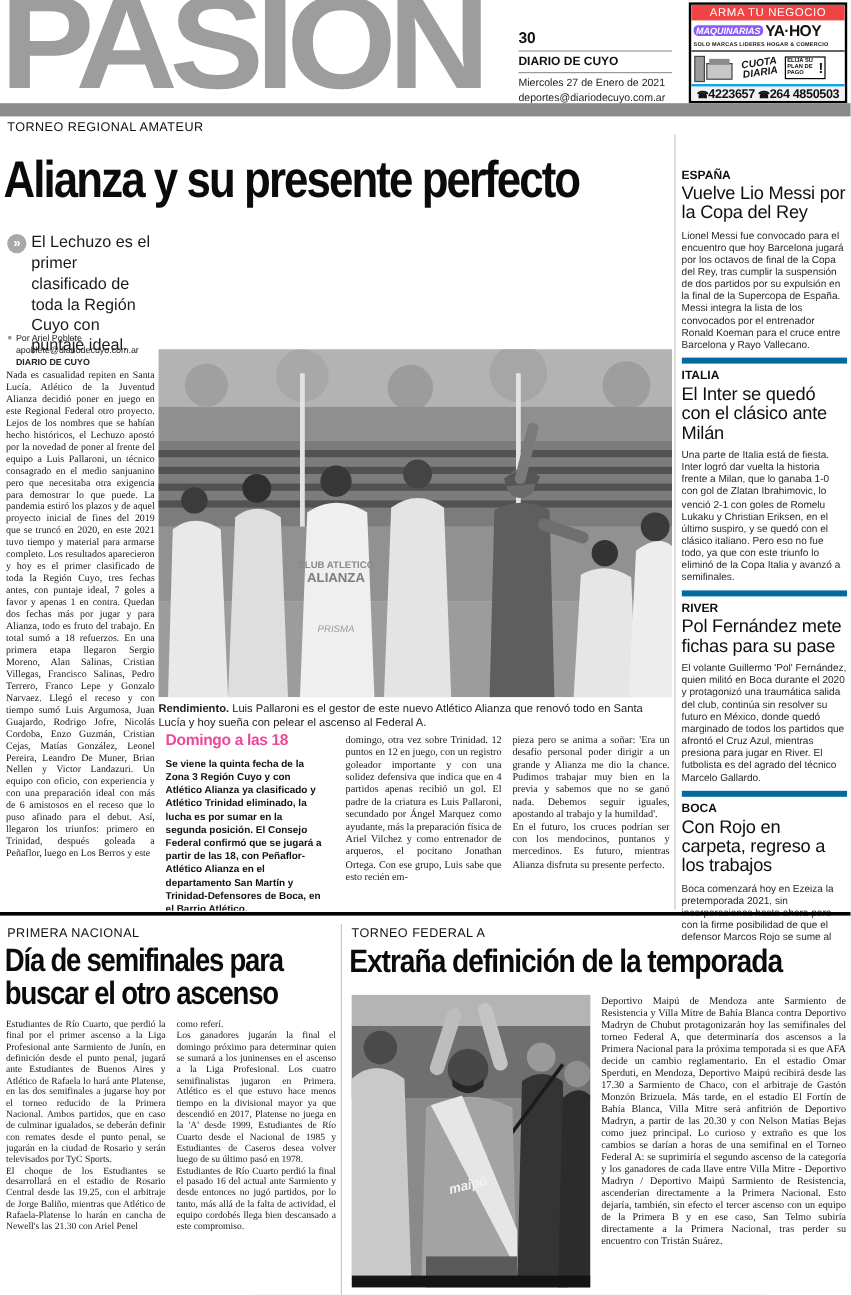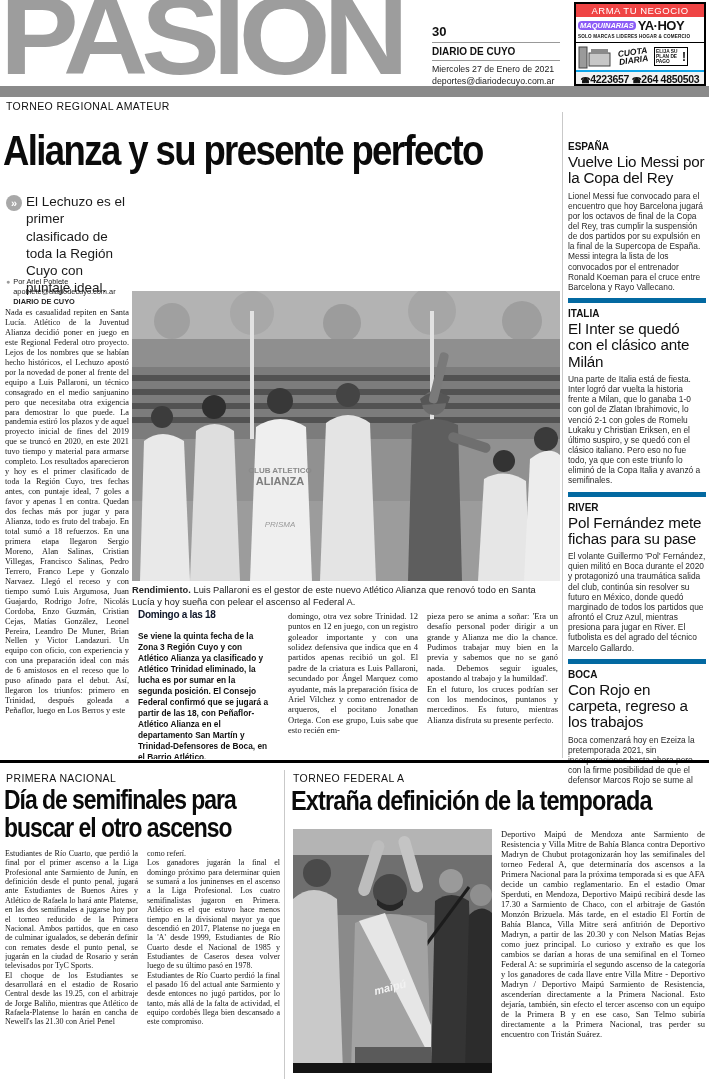--- a/index.html
+++ b/index.html
@@ -66,22 +66,22 @@
   .byline-lines .org { font-weight:700; }
 
   .col { text-align:justify; overflow:hidden; color:#161616; }
   .col1 { position:absolute; left:5px; top:308px; width:124px; height:451px;
           font-size:8.3px; line-height:1.2; }
   .photo-main { position:absolute; left:132px; top:291px; width:428px; height:290px; }
   .caption { position:absolute; left:132px; top:585px; width:428px;
              font-size:9.3px; line-height:1.28; color:#222; }
   .caption b { font-weight:700; }
 
-  .subhead { position:absolute; left:138px; top:609px; font-size:10px; font-weight:900;
-             letter-spacing:-.3px; color:#0f172a; }
+  .subhead { position:absolute; left:138px; top:609px; font-size:13px; font-weight:900;
+             letter-spacing:-.3px; color:#ec4899; }
   .boxtext { position:absolute; left:138px; top:631px; width:133px; height:128px;
              font-size:8.3px; font-weight:700; line-height:1.33; color:#111; overflow:hidden; }
   .col2 { position:absolute; left:288px; top:611px; width:130px; height:148px;
           font-size:8.5px; line-height:1.22; }
   .col3 { position:absolute; left:427px; top:611px; width:131px; height:148px;
           font-size:8.5px; line-height:1.22; white-space:pre-line; }
 
   
   .vdiv-main { position:absolute; left:562px; top:112px; width:1px; height:646px; background:#c9c9c9; }
   .sidebar { position:absolute; left:568px; top:108px; width:138px; height:650px; overflow:hidden;margin-top:28px; }

